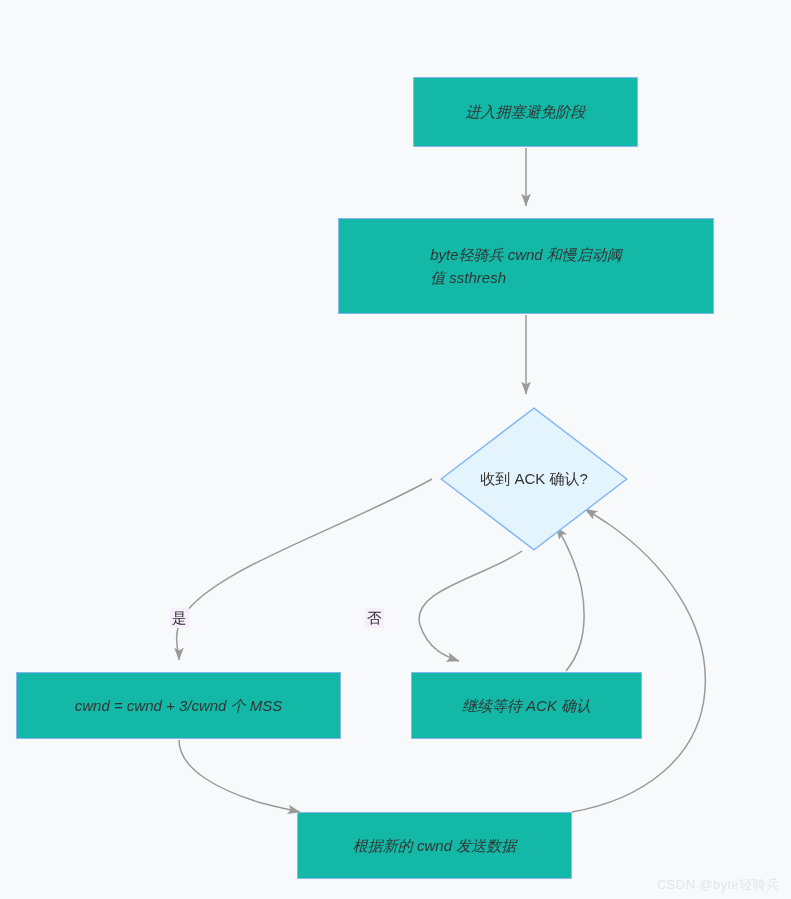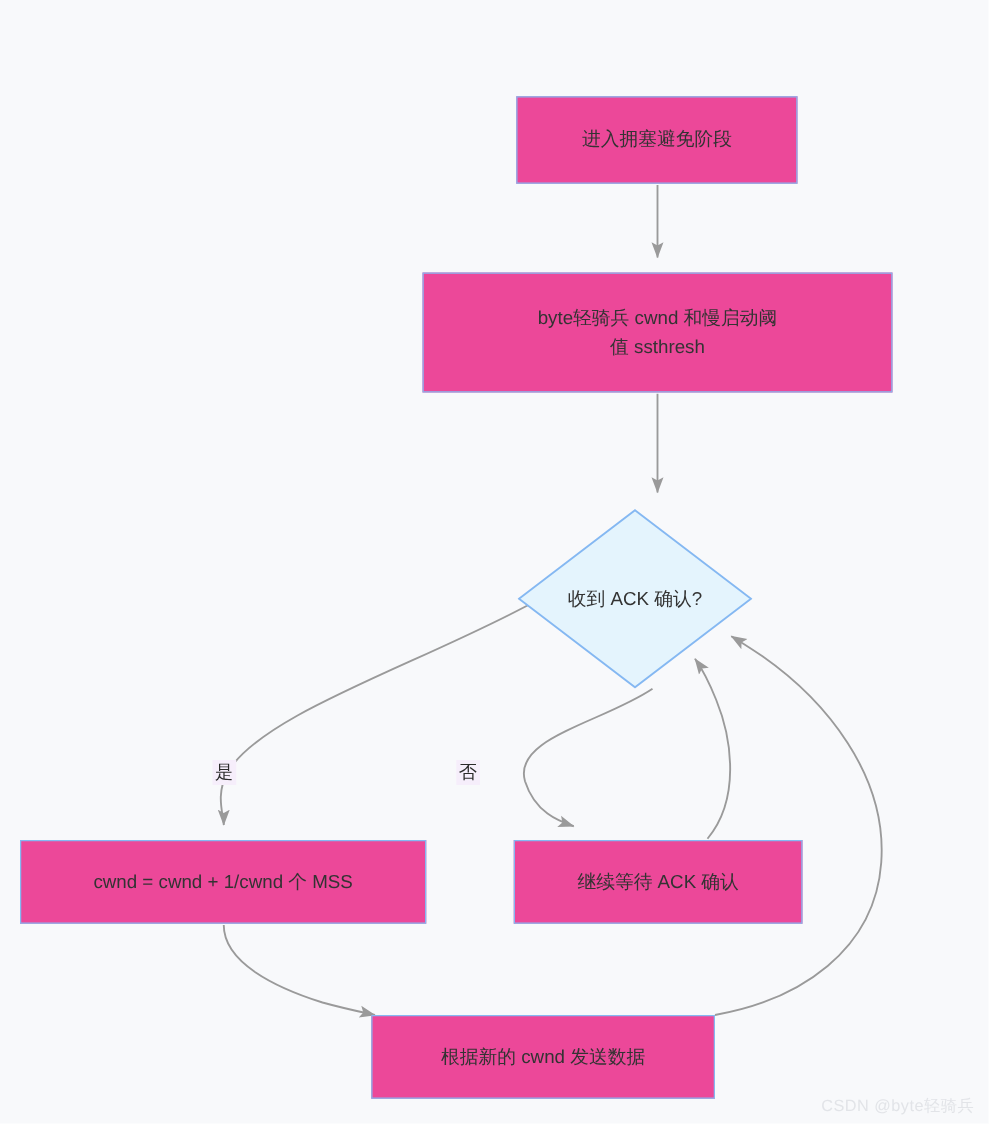--- a/index.html
+++ b/index.html
@@ -18,30 +18,31 @@
   #edges {
     position: absolute;
     left: 0;
     top: 0;
     width: 791px;
     height: 899px;
   }
   .node {
     position: absolute;
     box-sizing: border-box;
-    background: #ec4899;
+    background: #14b8a6;
     border: 1.4px solid #85b8f2;
     display: flex;
     align-items: center;
     justify-content: center;
-    text-align: center;
+    text-align: left;
     color: #333333;
     font-size: 15px;
     line-height: 1.55;
     z-index: 2;
+    font-style: italic;
   }
   .node-text {
     display: block;
     padding: 0 14px;
     white-space: pre-line;
   }
   
   .diamond-wrap {
     position: absolute;
     z-index: 2;
@@ -117,29 +118,29 @@
 
   <div class="node" style="left:413px; top:77px; width:225px; height:70px;">
     <span class="node-text">进入拥塞避免阶段</span>
   </div>
 
   <div class="node" style="left:338px; top:218px; width:376px; height:96px;">
     <span class="node-text">byte轻骑兵 cwnd 和慢启动阈
 值 ssthresh</span>
   </div>
 
-  <div class="diamond-wrap" style="left:414px; top:407px; width:188px; height:144px;">
+  <div class="diamond-wrap" style="left:440px; top:407px; width:188px; height:144px;">
     <svg class="diamond-shape" width="188" height="144" viewBox="0 0 188 144" xmlns="http://www.w3.org/2000/svg">
       <polygon points="94,1.2 186.8,72 94,142.8 1.2,72" fill="#e4f4fd" stroke="#85b8f2" stroke-width="1.5"></polygon>
     </svg>
     <div class="diamond-label">收到 ACK 确认?</div>
   </div>
 
   <div class="node" style="left:16px; top:672px; width:325px; height:67px;">
-    <span class="node-text">cwnd = cwnd + 1/cwnd 个 MSS</span>
+    <span class="node-text">cwnd = cwnd + 3/cwnd 个 MSS</span>
   </div>
 
   <div class="node" style="left:297px; top:812px; width:275px; height:67px;">
     <span class="node-text">根据新的 cwnd 发送数据</span>
   </div>
 
   <div class="node" style="left:411px; top:672px; width:231px; height:67px;">
     <span class="node-text">继续等待 ACK 确认</span>
   </div>
 

